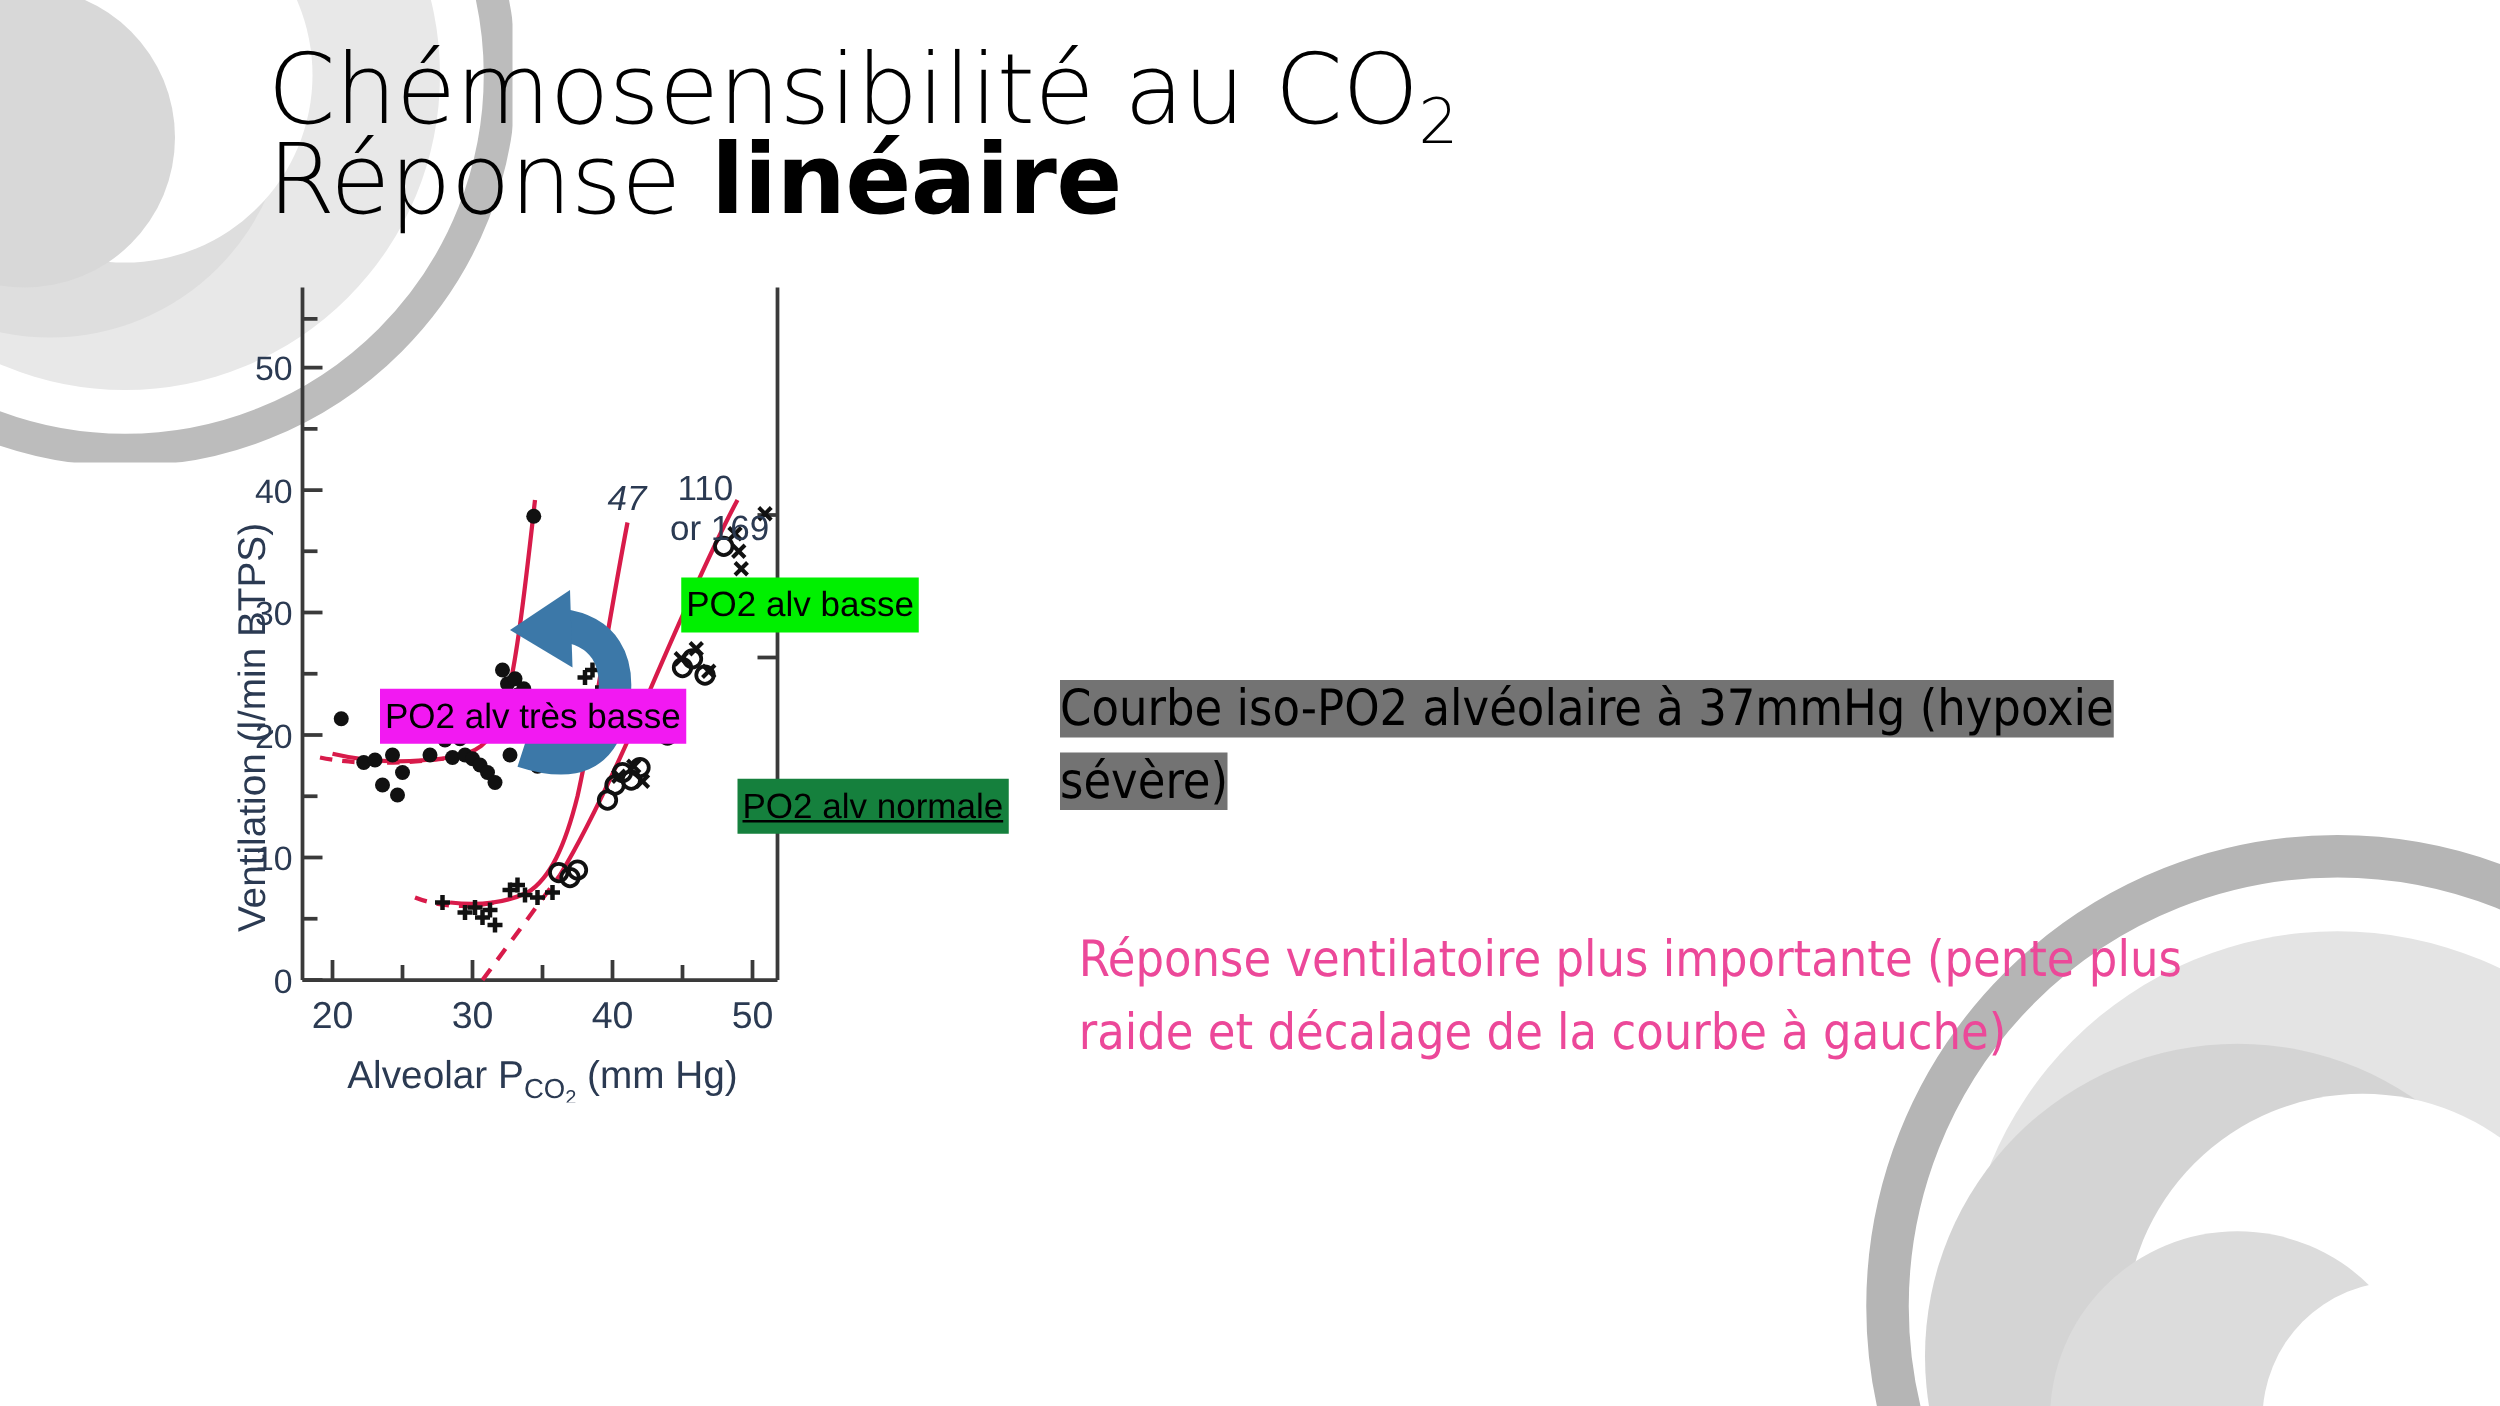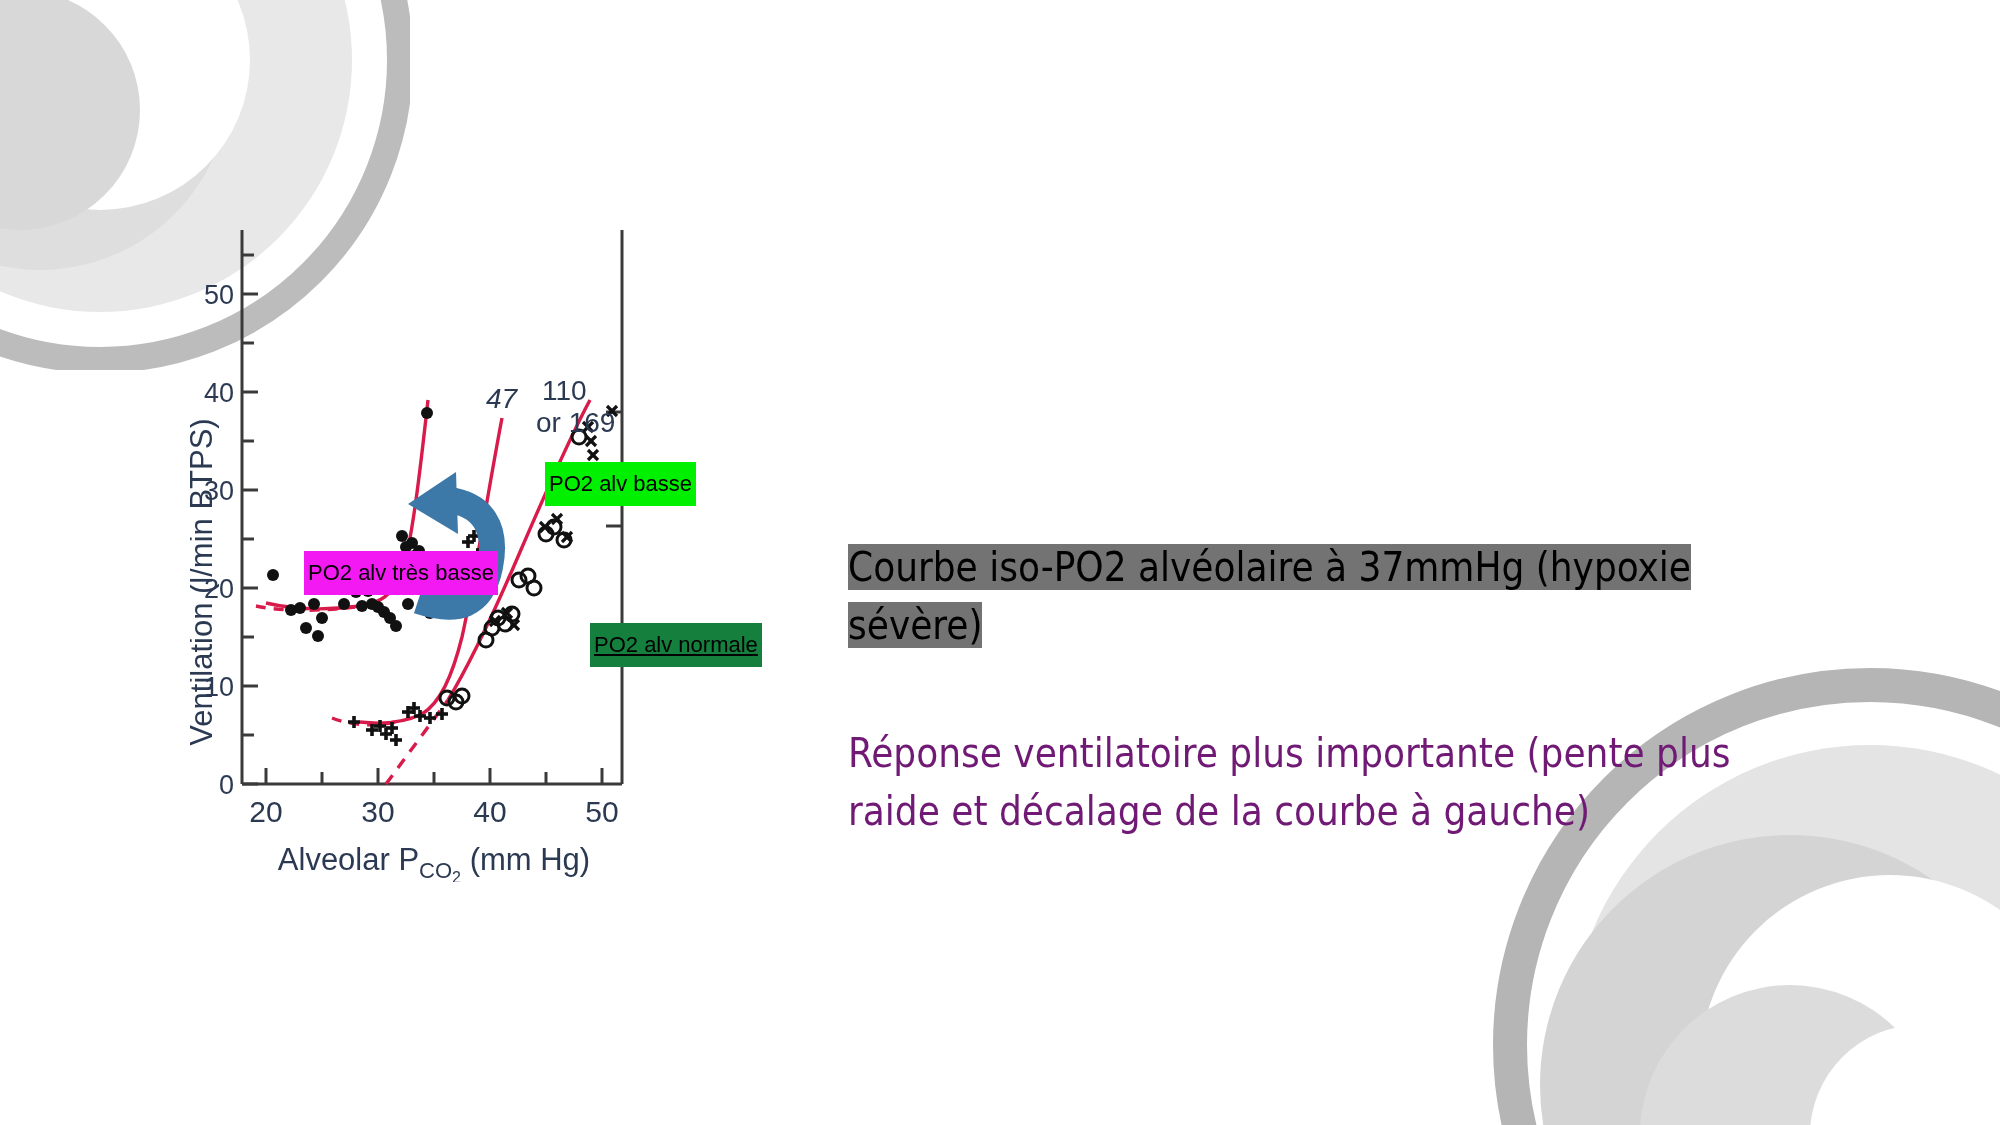--- a/index.html
+++ b/index.html
@@ -31,21 +31,21 @@
   .title-line b{font-weight:800;}
 
   
   #chart-figure{position:absolute;left:190px;top:222px;width:660px;height:660px;}
   #chart-svg{position:absolute;left:0;top:0;}
 
   
   .callout{
     position:absolute;
     font-family:"Liberation Sans", sans-serif;
-    font-size:22px;
+    font-size:28px;
     line-height:44px;
     color:#000;
     white-space:nowrap;
     padding:0 4px;
   }
   #callout-green{left:545px;top:462px;background:#00f000;}
   #callout-magenta{left:304px;top:551px;background:#f219f2;}
   #callout-yellow{left:590px;top:623px;background:#15803d;text-decoration:underline;}
 
   
@@ -54,21 +54,21 @@
     font-family:"DejaVu Sans Condensed","DejaVu Sans", sans-serif;
     font-size:40px;
     line-height:58px;
     color:#000;
     margin:0;
   }
   .hl-para span{background:#737373;}
   #body-para{
     position:absolute;left:848px;top:724px;width:1020px;
     font-family:"DejaVu Sans Condensed","DejaVu Sans", sans-serif;
-    font-size:40px;line-height:58px;color:#701a75;margin:0;
+    font-size:40px;line-height:58px;color:#ec4899;margin:15px;
   }
 </style>
 </head>
 <body>
 
 <div class="slide">
 
   <div class="deco" id="deco-tl">
     <svg width="620" height="620" viewBox="0 0 620 620">
       <circle cx="310" cy="310" r="300" fill="none" stroke="#bcbcbc" stroke-width="26"></circle>
@@ -83,20 +83,24 @@
     <svg width="760" height="760" viewBox="0 0 760 760">
       <circle cx="380" cy="380" r="360" fill="none" stroke="#b5b5b5" stroke-width="34"></circle>
       <circle cx="380" cy="380" r="300" fill="#e4e4e4"></circle>
       <circle cx="300" cy="420" r="250" fill="#d4d4d4"></circle>
       <circle cx="400" cy="400" r="190" fill="#ffffff"></circle>
       <circle cx="300" cy="470" r="150" fill="#dcdcdc"></circle>
       <circle cx="430" cy="470" r="110" fill="#ffffff"></circle>
     </svg>
   </div>
 
+  <div id="title-block">
+    <div class="title-line"><span>Chémosensibilité au CO</span><span class="sub">2</span></div>
+    <div class="title-line"><span>Réponse </span><b>linéaire</b></div>
+  </div>
 
   <div id="chart-figure">
     <svg id="chart-svg" width="660" height="660" viewBox="0 0 660 660">
       <defs>
         <marker id="arrowhead" markerWidth="6" markerHeight="6" refX="0" refY="3" orient="auto">
           <path d="M0,0 L6,3 L0,6 z" fill="#3c78a8"></path>
         </marker>
       </defs>
 
       <line x1="52" y1="8" x2="52" y2="562" stroke="#3a3a3a" stroke-width="3"></line>

